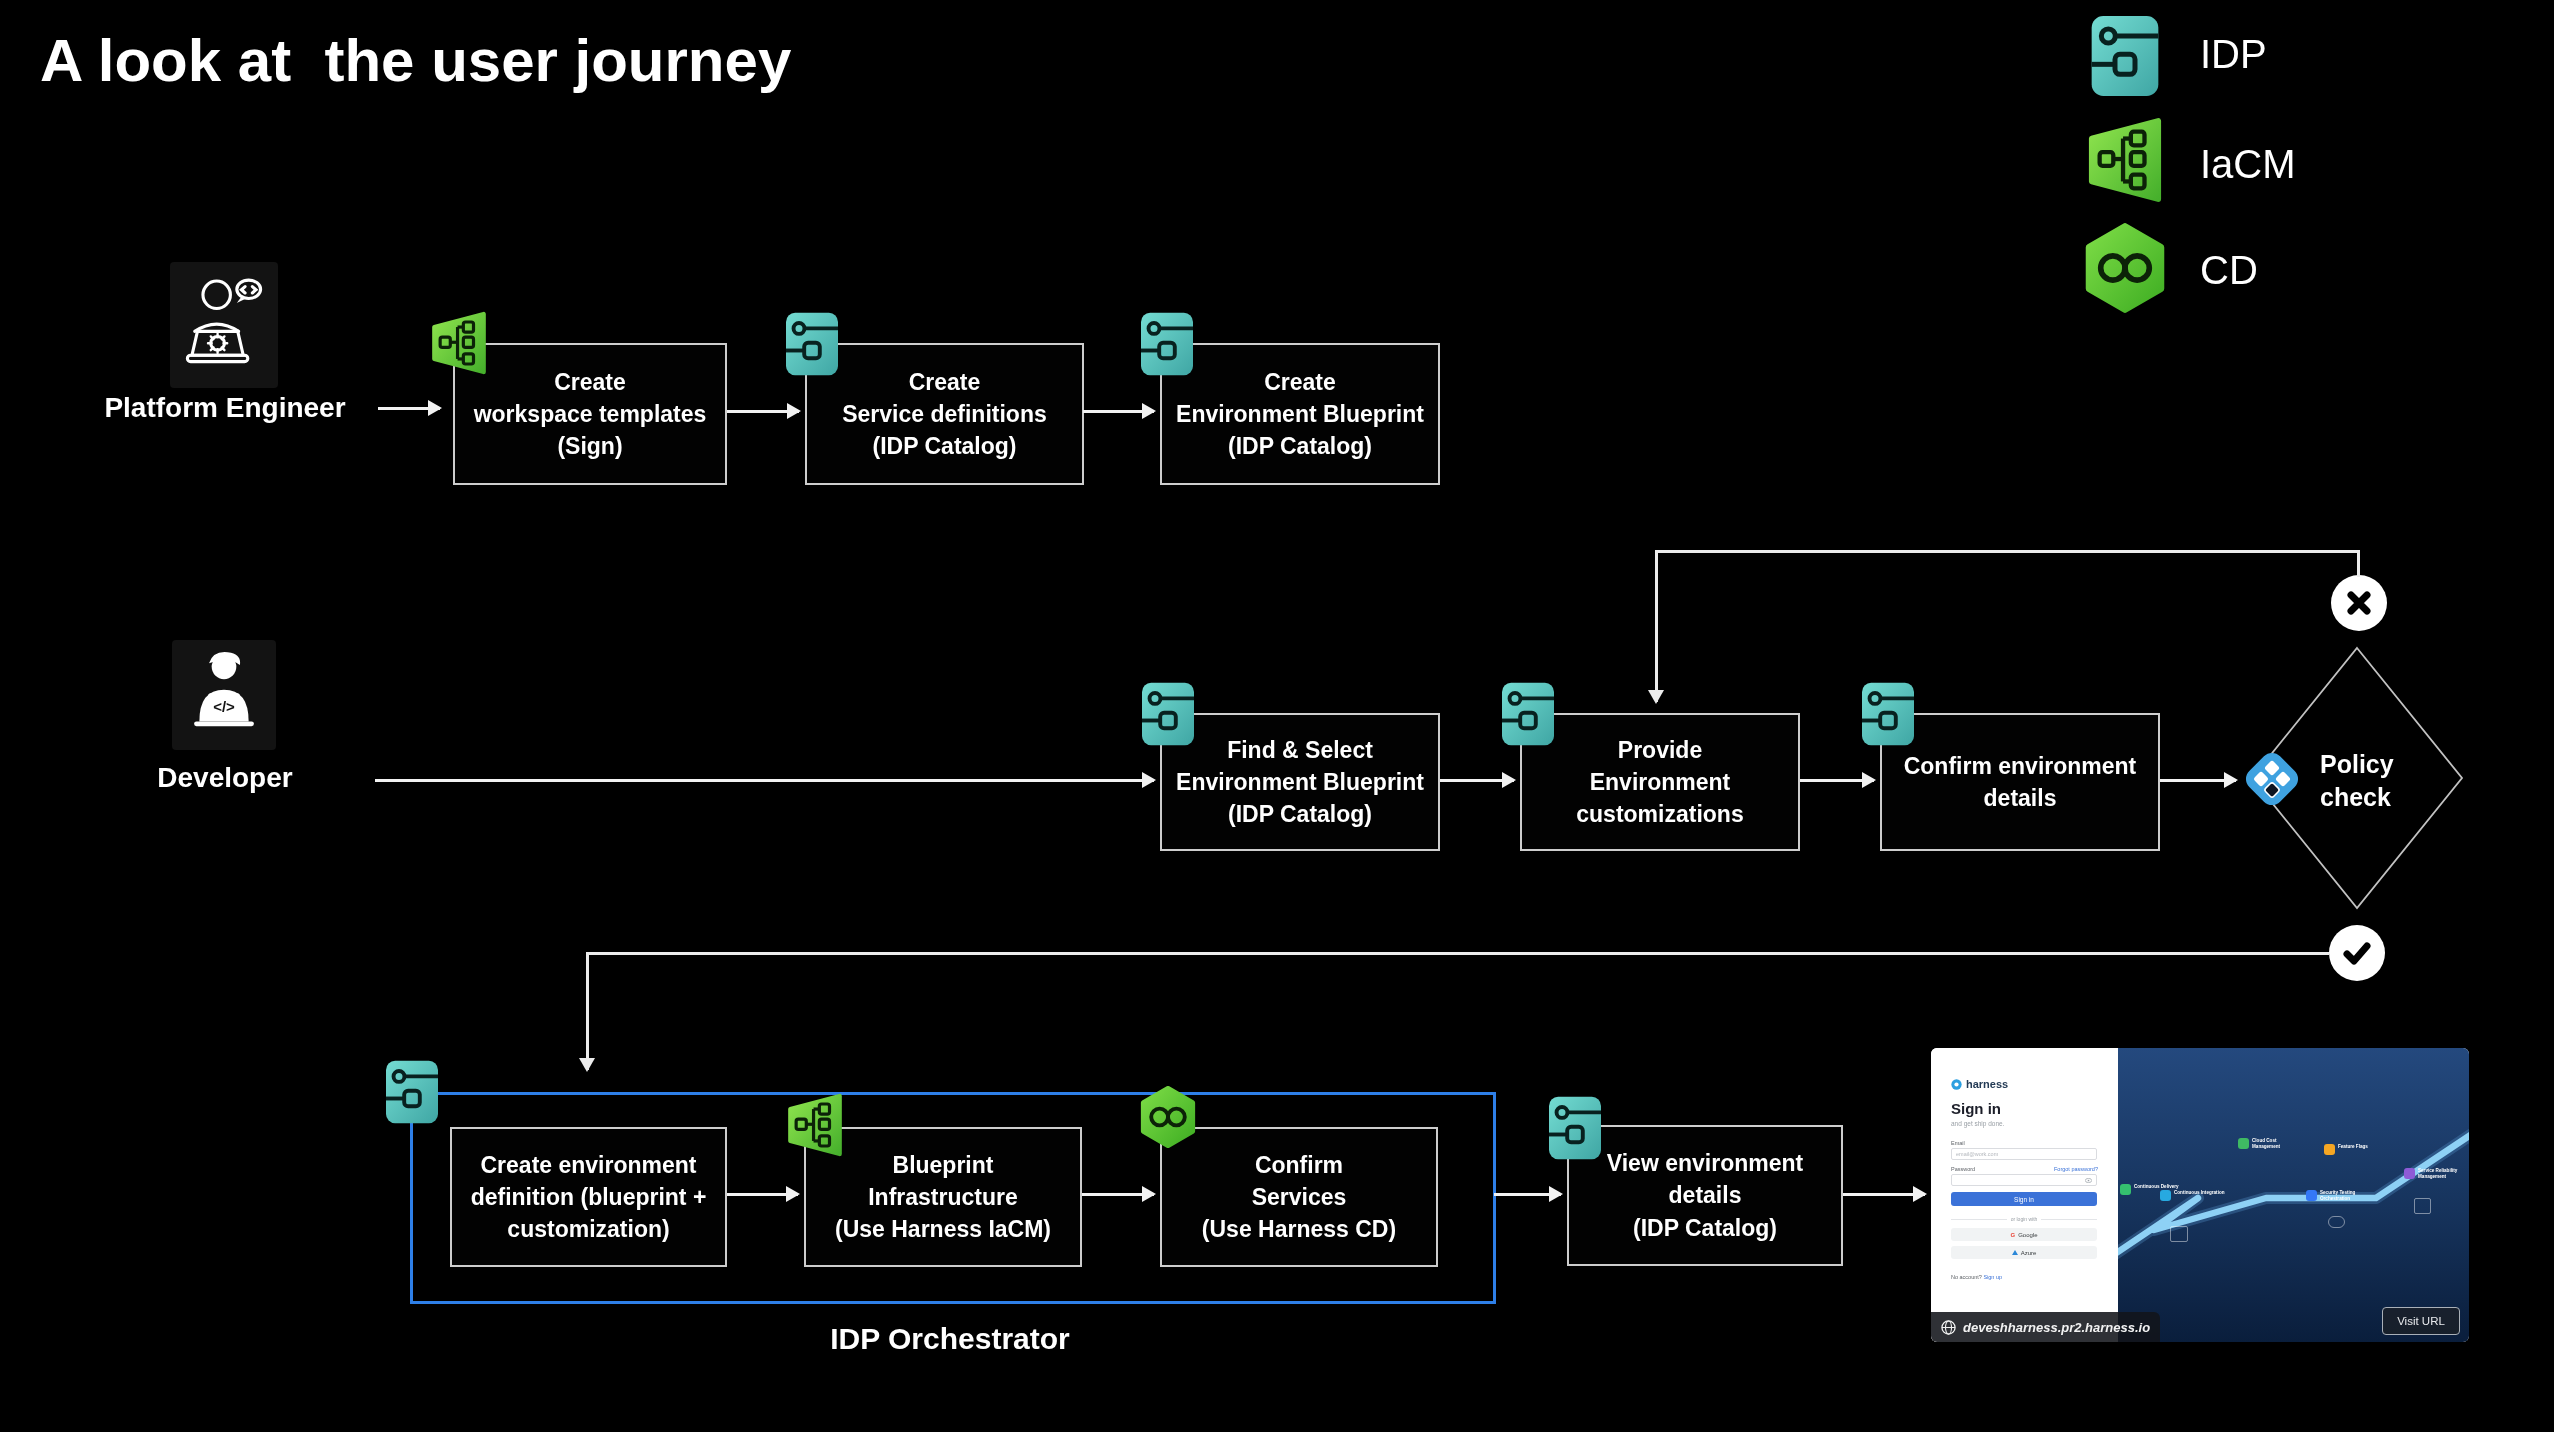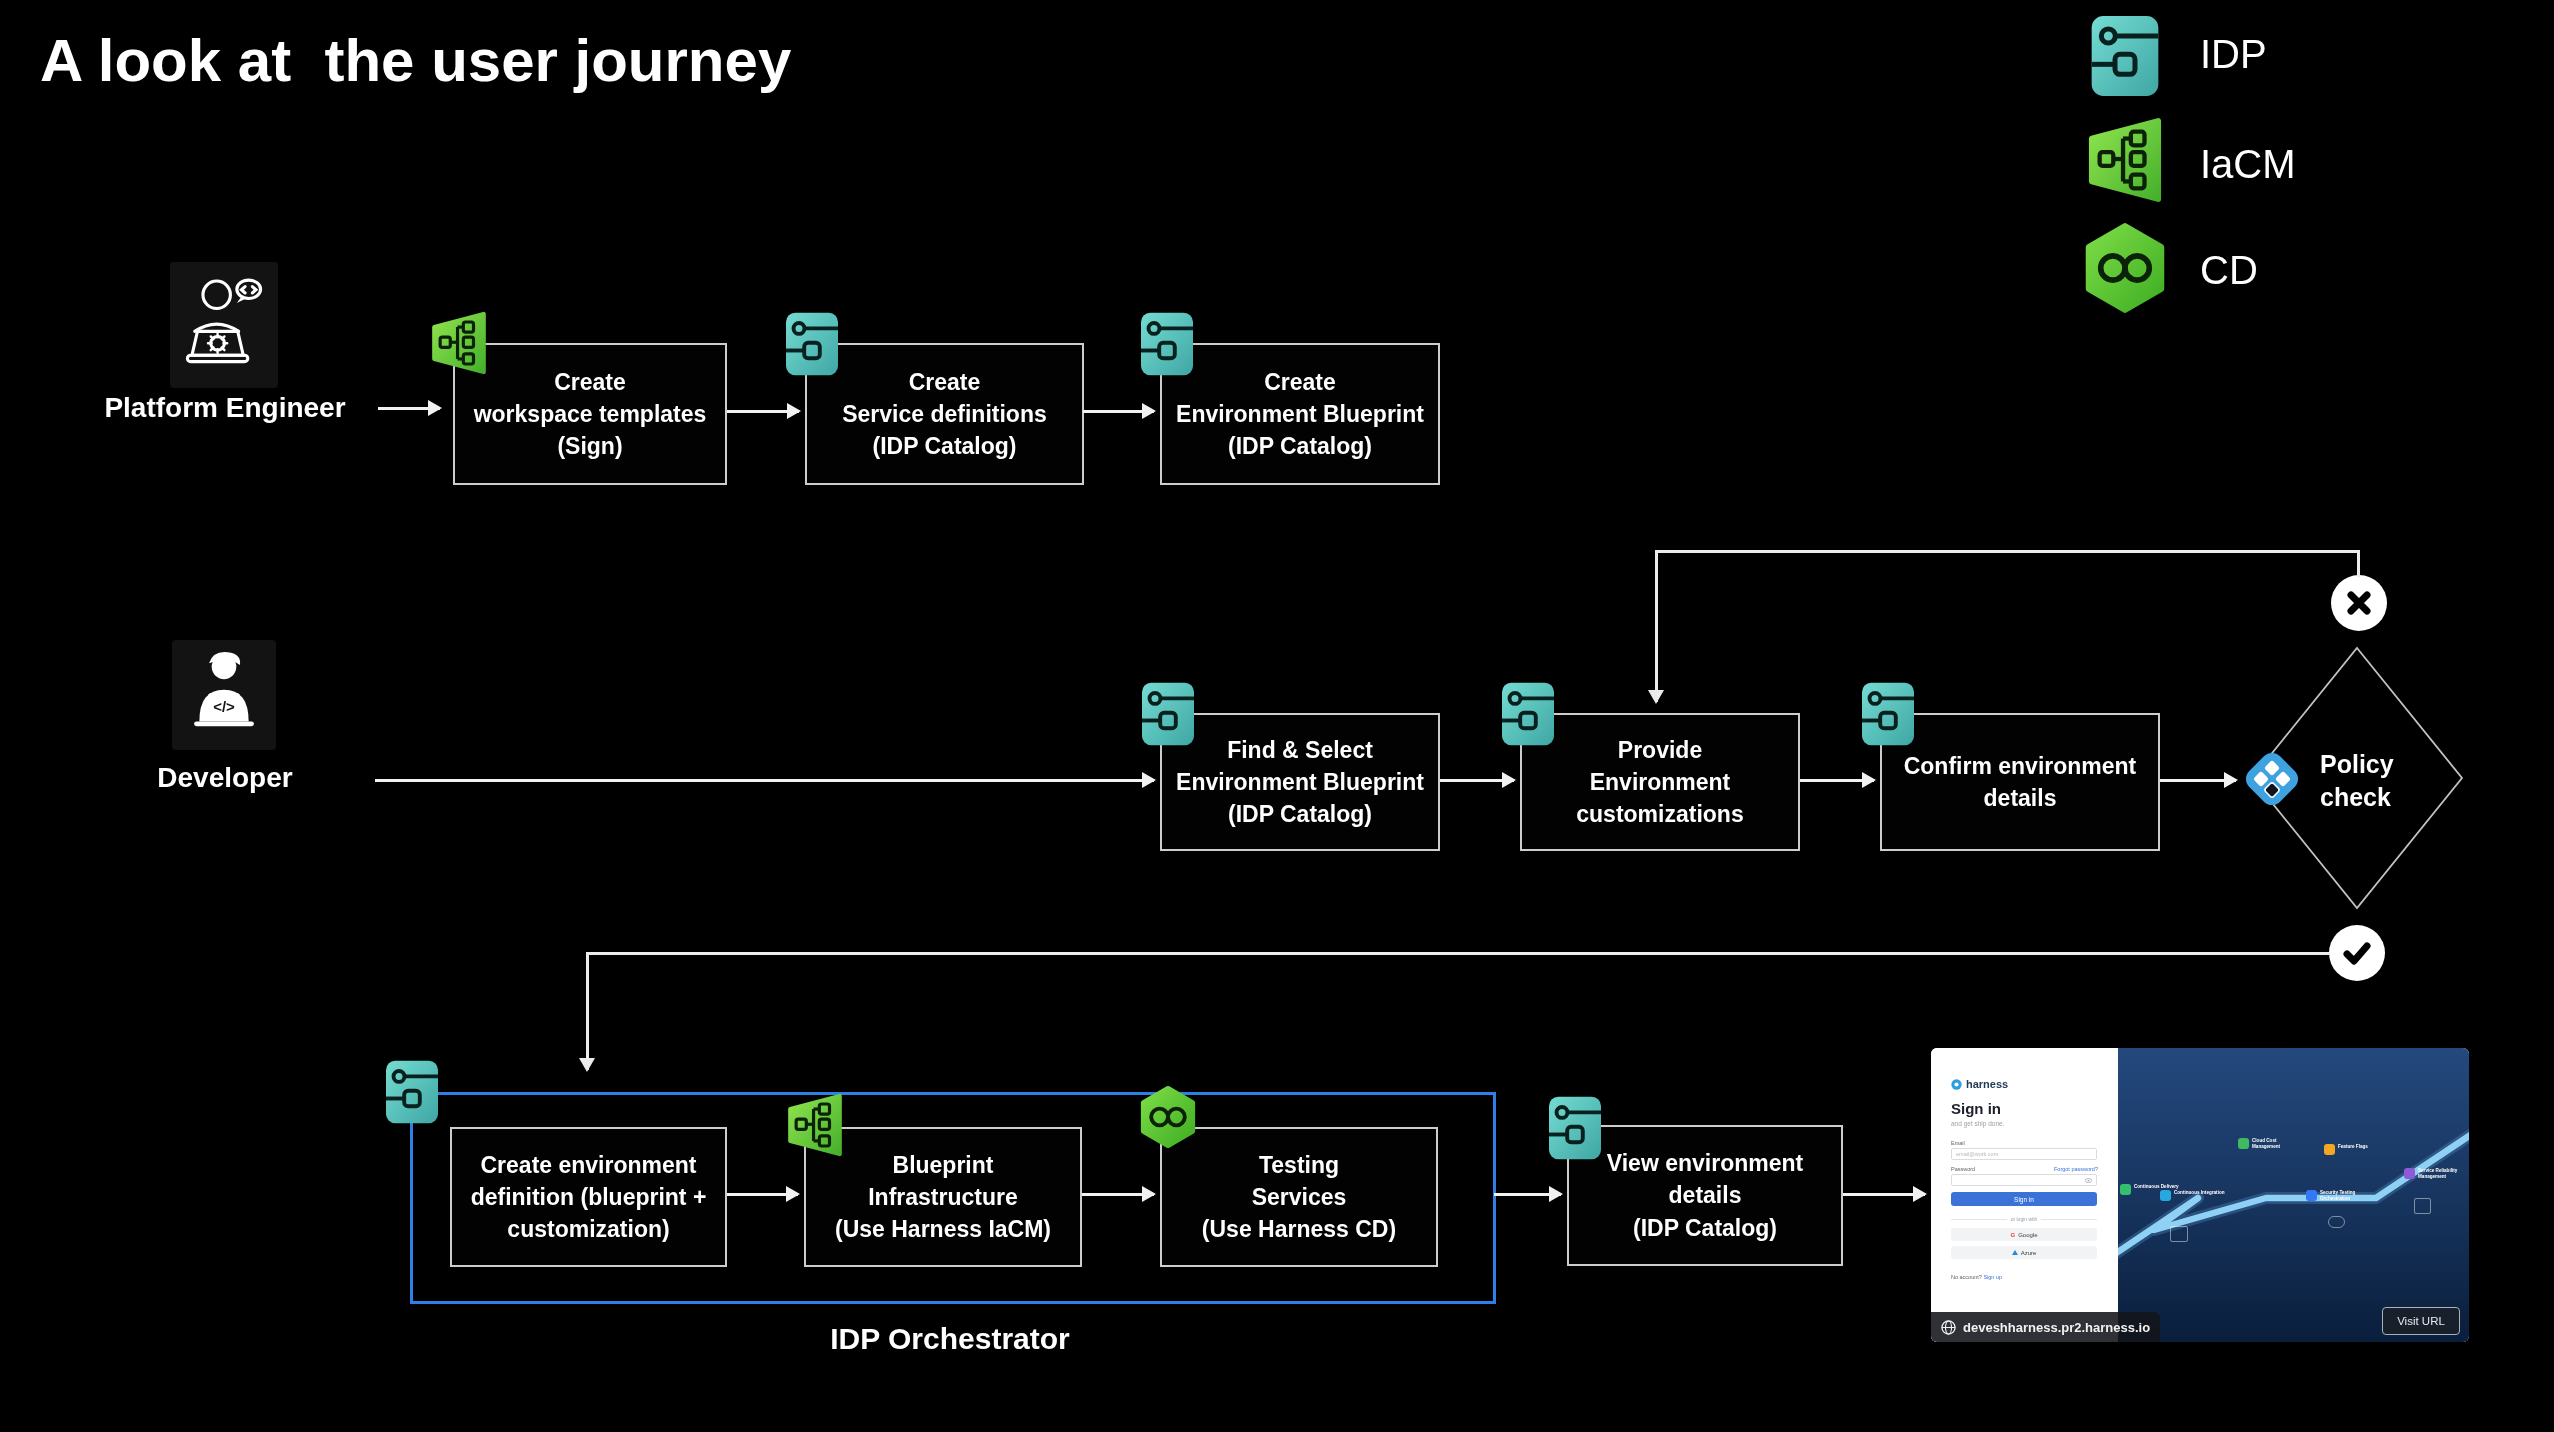--- a/index.html
+++ b/index.html
@@ -47,21 +47,21 @@
   .hl-btn{position:absolute;left:20px;width:146px;height:14px;border-radius:3px;background:#3b72d8;
           color:#fff;font-size:6.5px;display:flex;align-items:center;justify-content:center;}
   .hl-div{position:absolute;left:20px;width:146px;display:flex;align-items:center;gap:4px;
           font-size:5px;color:#9aa0a6;}
   .hl-div::before,.hl-div::after{content:"";flex:1;height:1px;background:#e3e5e8;}
   .hl-sso{position:absolute;left:20px;width:146px;height:13px;border-radius:3px;background:#f1f3f4;
           color:#3c4043;font-size:6px;display:flex;align-items:center;justify-content:center;gap:3px;}
   .hl-noacct{position:absolute;left:20px;font-size:5.5px;color:#5f6368;}
   .urlbar{position:absolute;left:0;bottom:0;height:30px;min-width:202px;background:rgba(18,21,26,0.88);
           border-top-right-radius:6px;display:flex;align-items:center;gap:7px;padding:0 10px;
-          color:#f2f2f2;font-size:13px;font-weight:bold;}
+          color:#f2f2f2;font-size:13px;font-weight:bold;font-style:italic;}
   .visit{position:absolute;right:9px;bottom:7px;width:76px;height:26px;border:1px solid #a9b0b8;
          border-radius:4px;background:rgba(28,32,38,0.75);color:#e8eaed;font-size:11.5px;
          display:flex;align-items:center;justify-content:center;}
   .mod{position:absolute;display:flex;gap:3px;align-items:flex-start;}
   .mod .mk{width:11px;height:11px;border-radius:3px;flex:0 0 auto;}
   .mod .mt{font-size:4.6px;line-height:1.2;color:#fff;font-weight:bold;max-width:52px;}
   .mk-ci{background:#27a9e0;border-radius:50%;}
   .mk-cd{background:#35c06f;border-radius:50%;}
   .mk-ccm{background:#3fba63;}
   .mk-ff{background:#f5a623;}
@@ -278,21 +278,21 @@
     <span class="ln">Infrastructure</span>
     <span class="ln">(Use Harness IaCM)</span>
   </div>
   <svg class="abs" style="left:786px;top:1093px" width="58" height="64">
       <use href="#sym-iacm"></use>
     </svg>
 
   <div class="ah" style="left:1082px;top:1193px;width:72px"></div>
 
   <div class="box" style="left:1160px;top:1127px;width:274px;height:136px">
-    <span class="ln">Testing</span>
+    <span class="ln">Confirm</span>
     <span class="ln">Services</span>
     <span class="ln">(Use Harness CD)</span>
   </div>
   <svg class="abs" style="left:1138px;top:1086px" width="60" height="62">
       <use href="#sym-cd"></use>
     </svg>
 
   <div class="orch-label" style="left:650px;top:1322px;width:600px">IDP Orchestrator</div>
 
   <div class="ah" style="left:1494px;top:1193px;width:67px"></div>

